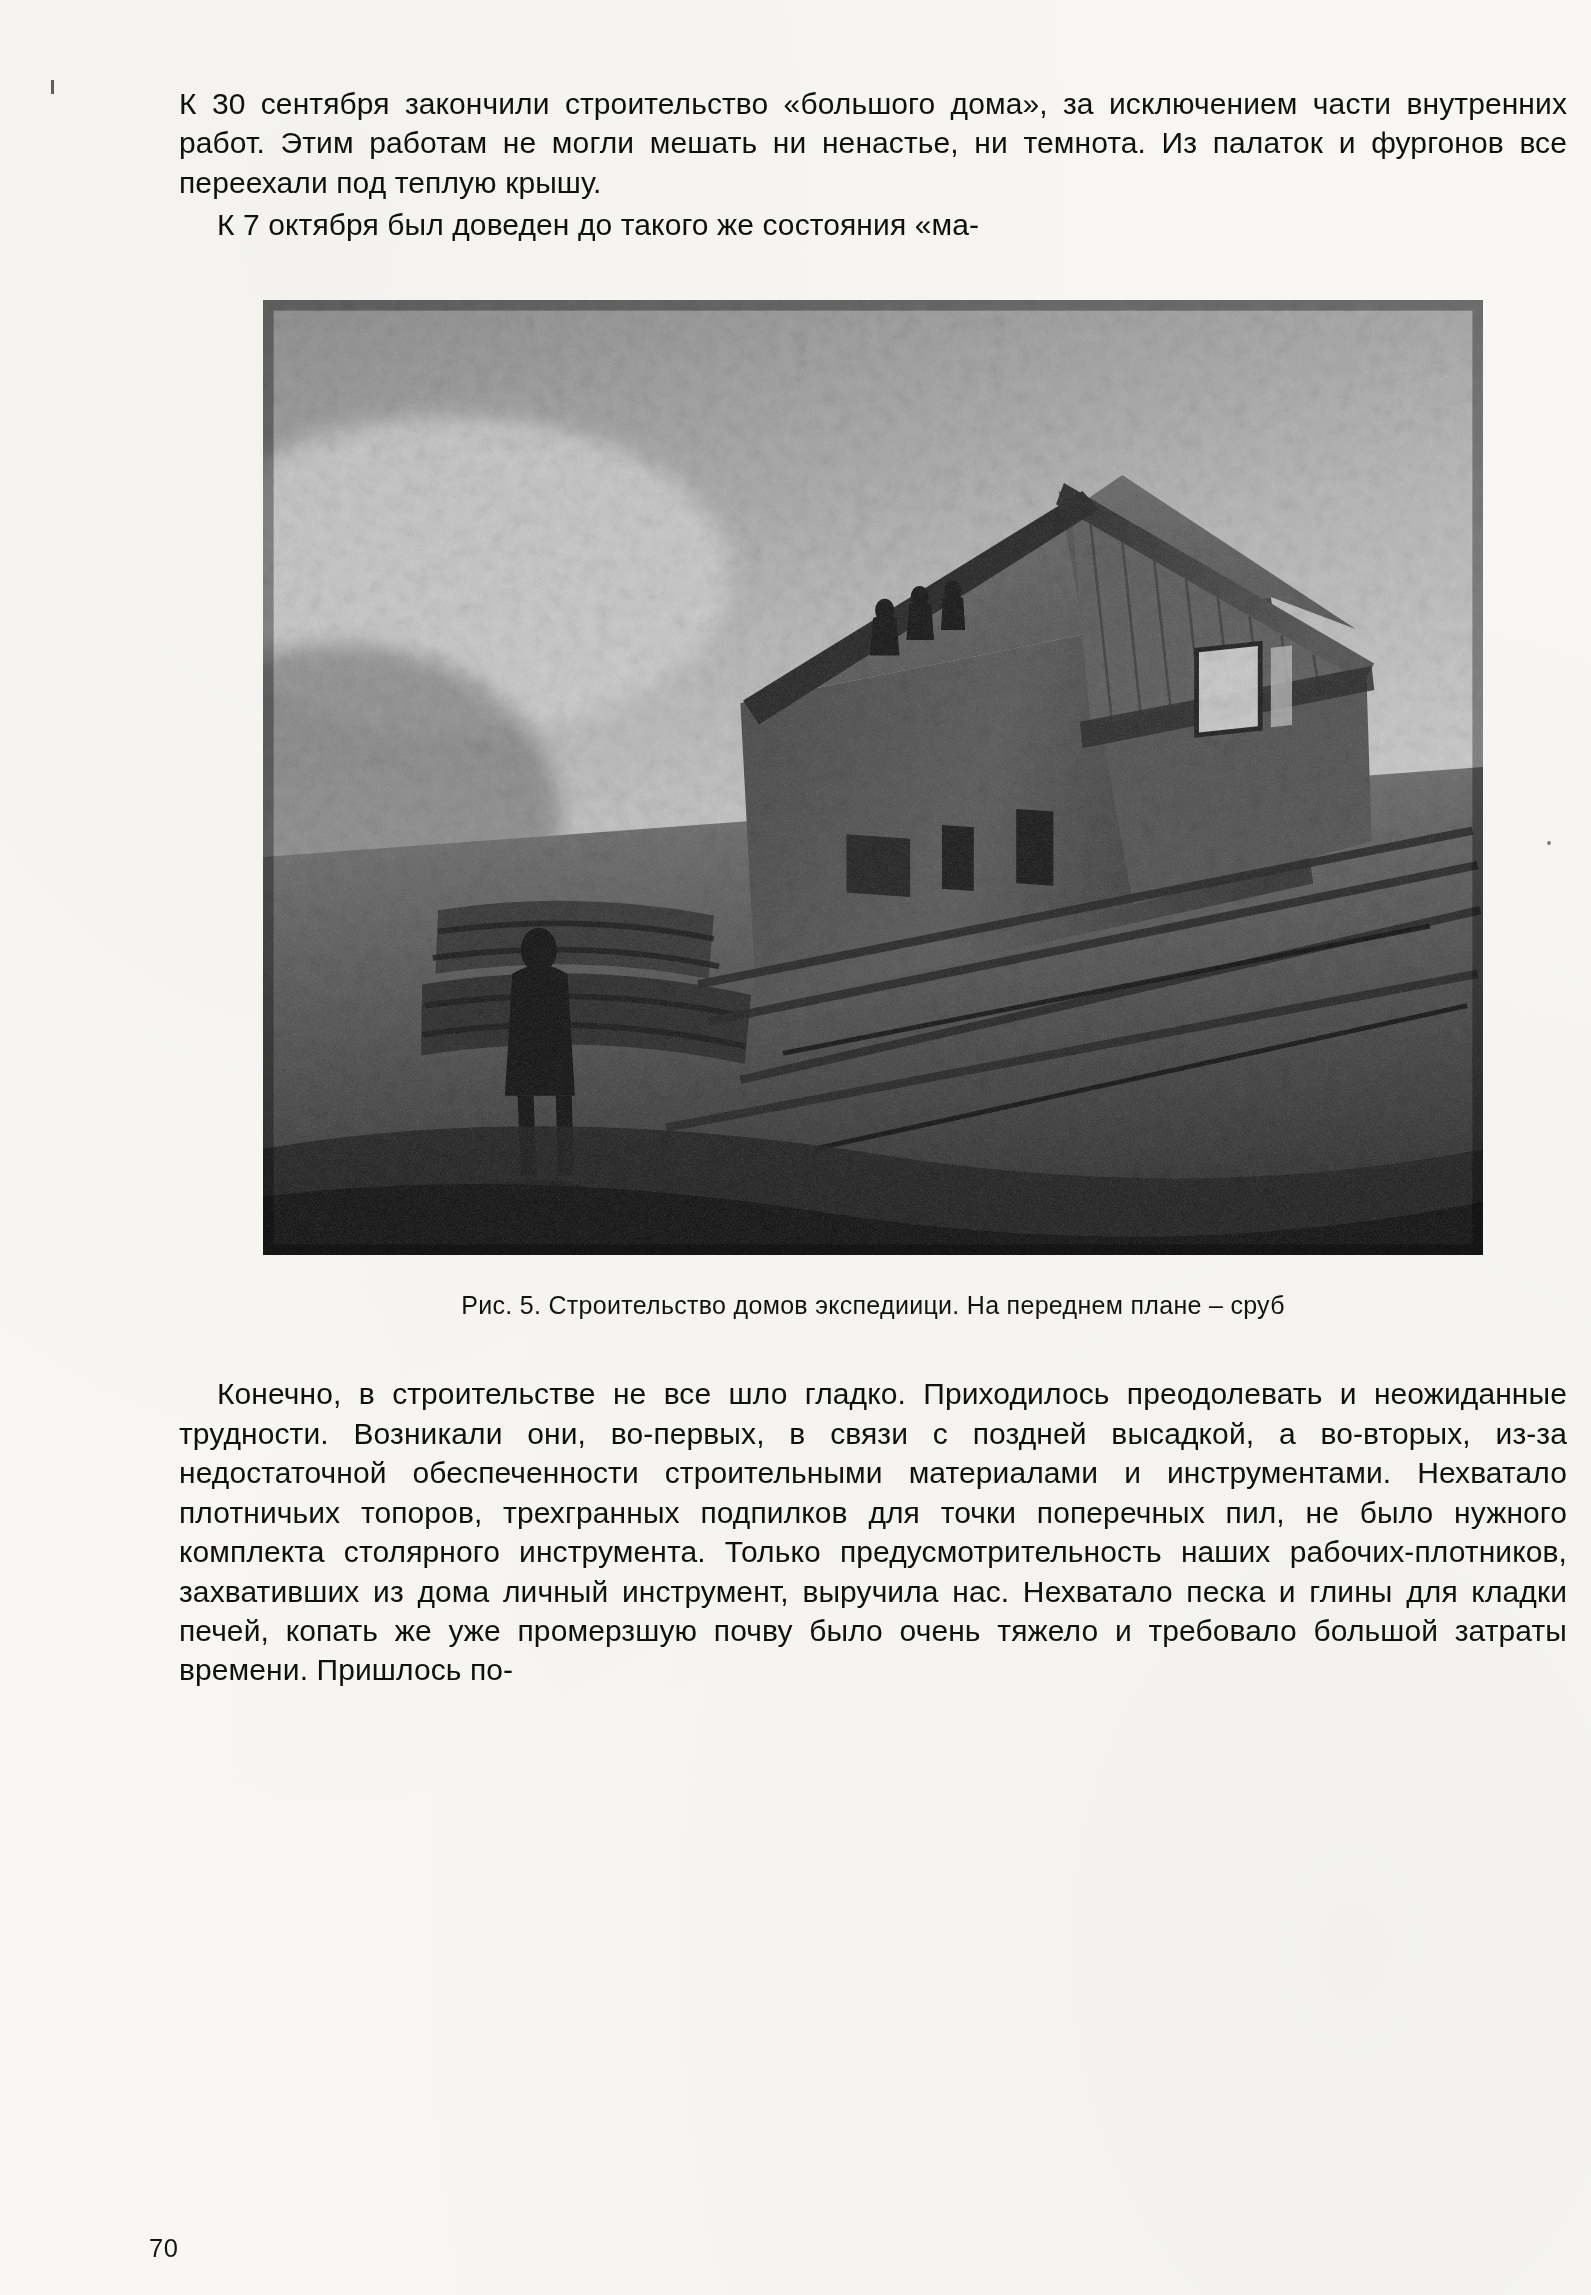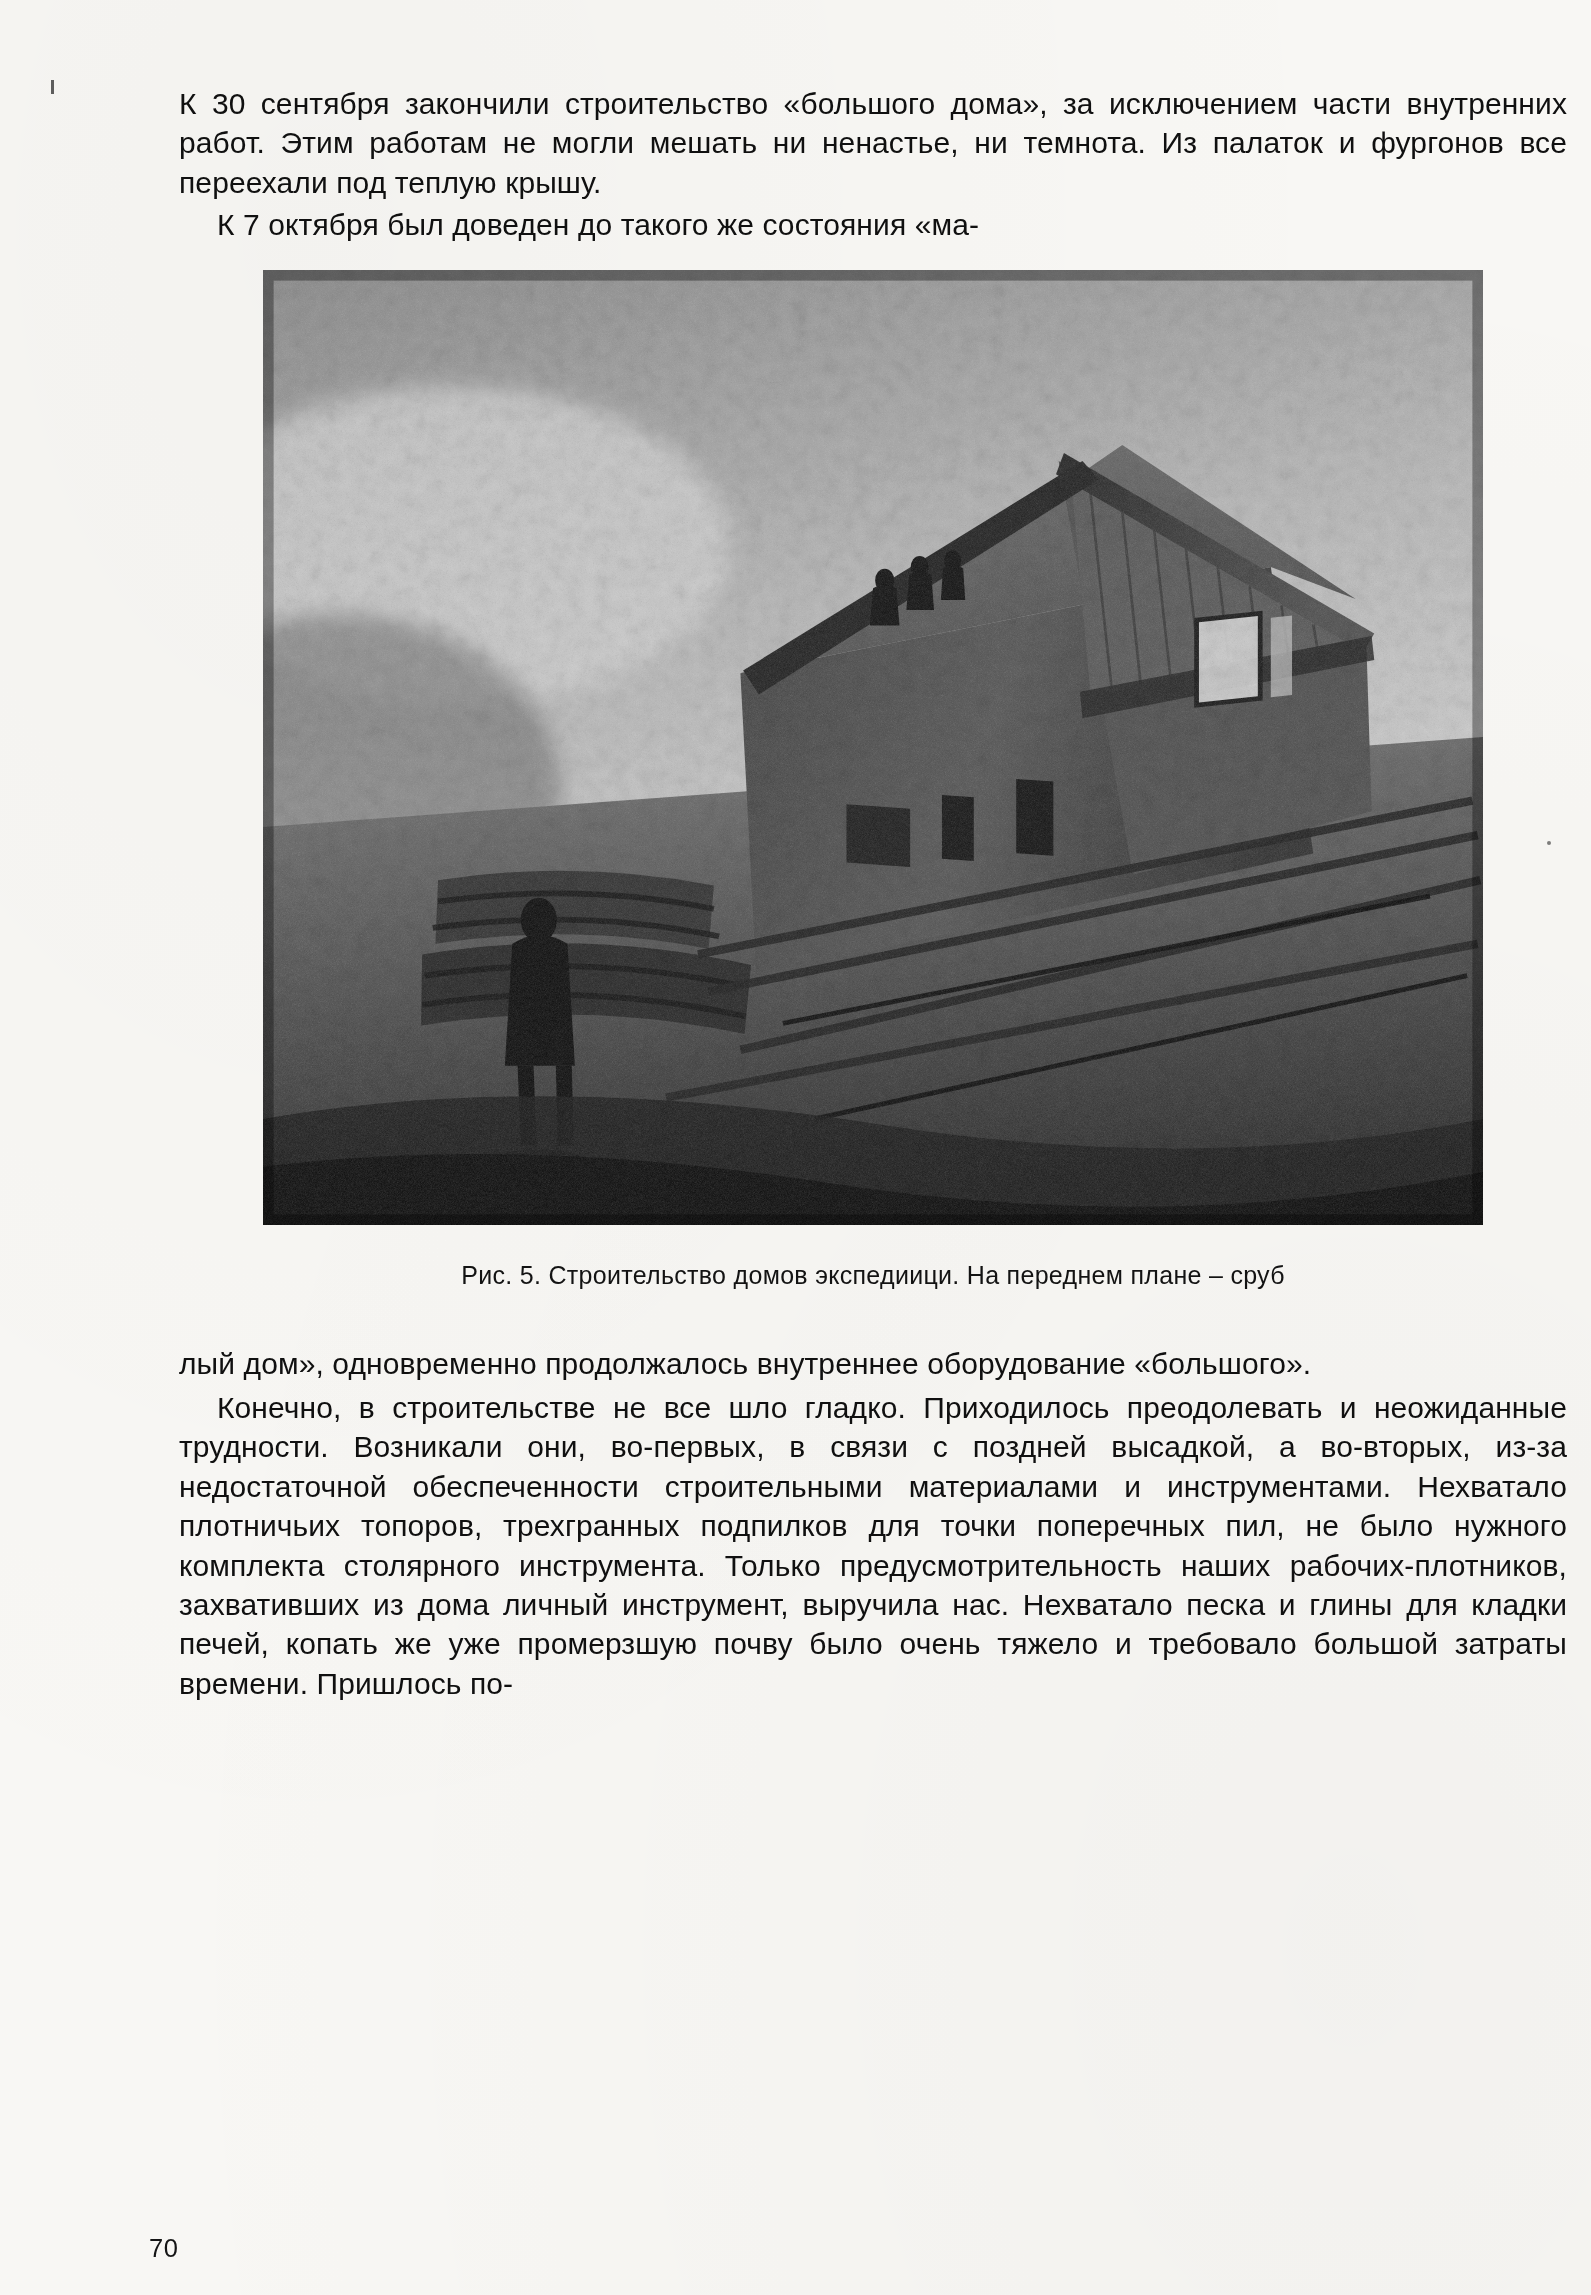--- a/index.html
+++ b/index.html
@@ -41,21 +41,21 @@
     text-justify: inter-word;
     margin: 4px;
   }
   .para.indent { text-indent: 38px; }
   .para + .para { margin-top: 3.2px; }
 
   .block-top { margin-bottom: 0; }
 
   
   .figure {
-    margin: 26px 0 0 0;
+    margin: 56px 0 0 0;
     position: relative;
   }
   .photo {
     position: relative;
     width: 1220px;
     height: 955px;
     margin: 0 auto;
     background: #6f6d68;
     overflow: hidden;
     filter: contrast(1.06) grayscale(1);
@@ -255,21 +255,20 @@
           <rect x="0" y="0" width="2300" height="1800" fill="none" stroke="#0c0b0a" stroke-width="40" opacity="0.35"></rect>
         </svg>
       </div>
 
       <div class="caption">
         <span>Рис. 5. Строительство домов экспедиици. На переднем плане – сруб</span>
       </div>
     </div>
 
     <div class="lower">
-      <p class="para">лый дом», одновременно продолжалось внутреннее оборудование «большого».</p>
       <p class="para indent">Конечно, в строительстве не все шло гладко. Приходилось преодолевать и неожиданные трудности. Возникали они, во-первых, в связи с поздней высадкой, а во-вторых, из-за недостаточной обеспеченности строительными материалами и инструментами. Нехватало плотничьих топоров, трехгранных подпилков для точки поперечных пил, не было нужного комплекта столярного инструмента. Только предусмотрительность наших рабочих-плотников, захвативших из дома личный инструмент, выручила нас. Нехватало песка и глины для кладки печей, копать же уже промерзшую почву было очень тяжело и требовало большой затраты времени. Пришлось по-</p>
     </div>
 
   </div>
 
   <div class="folio">70</div>
 </div>
 
 
 </body></html>

